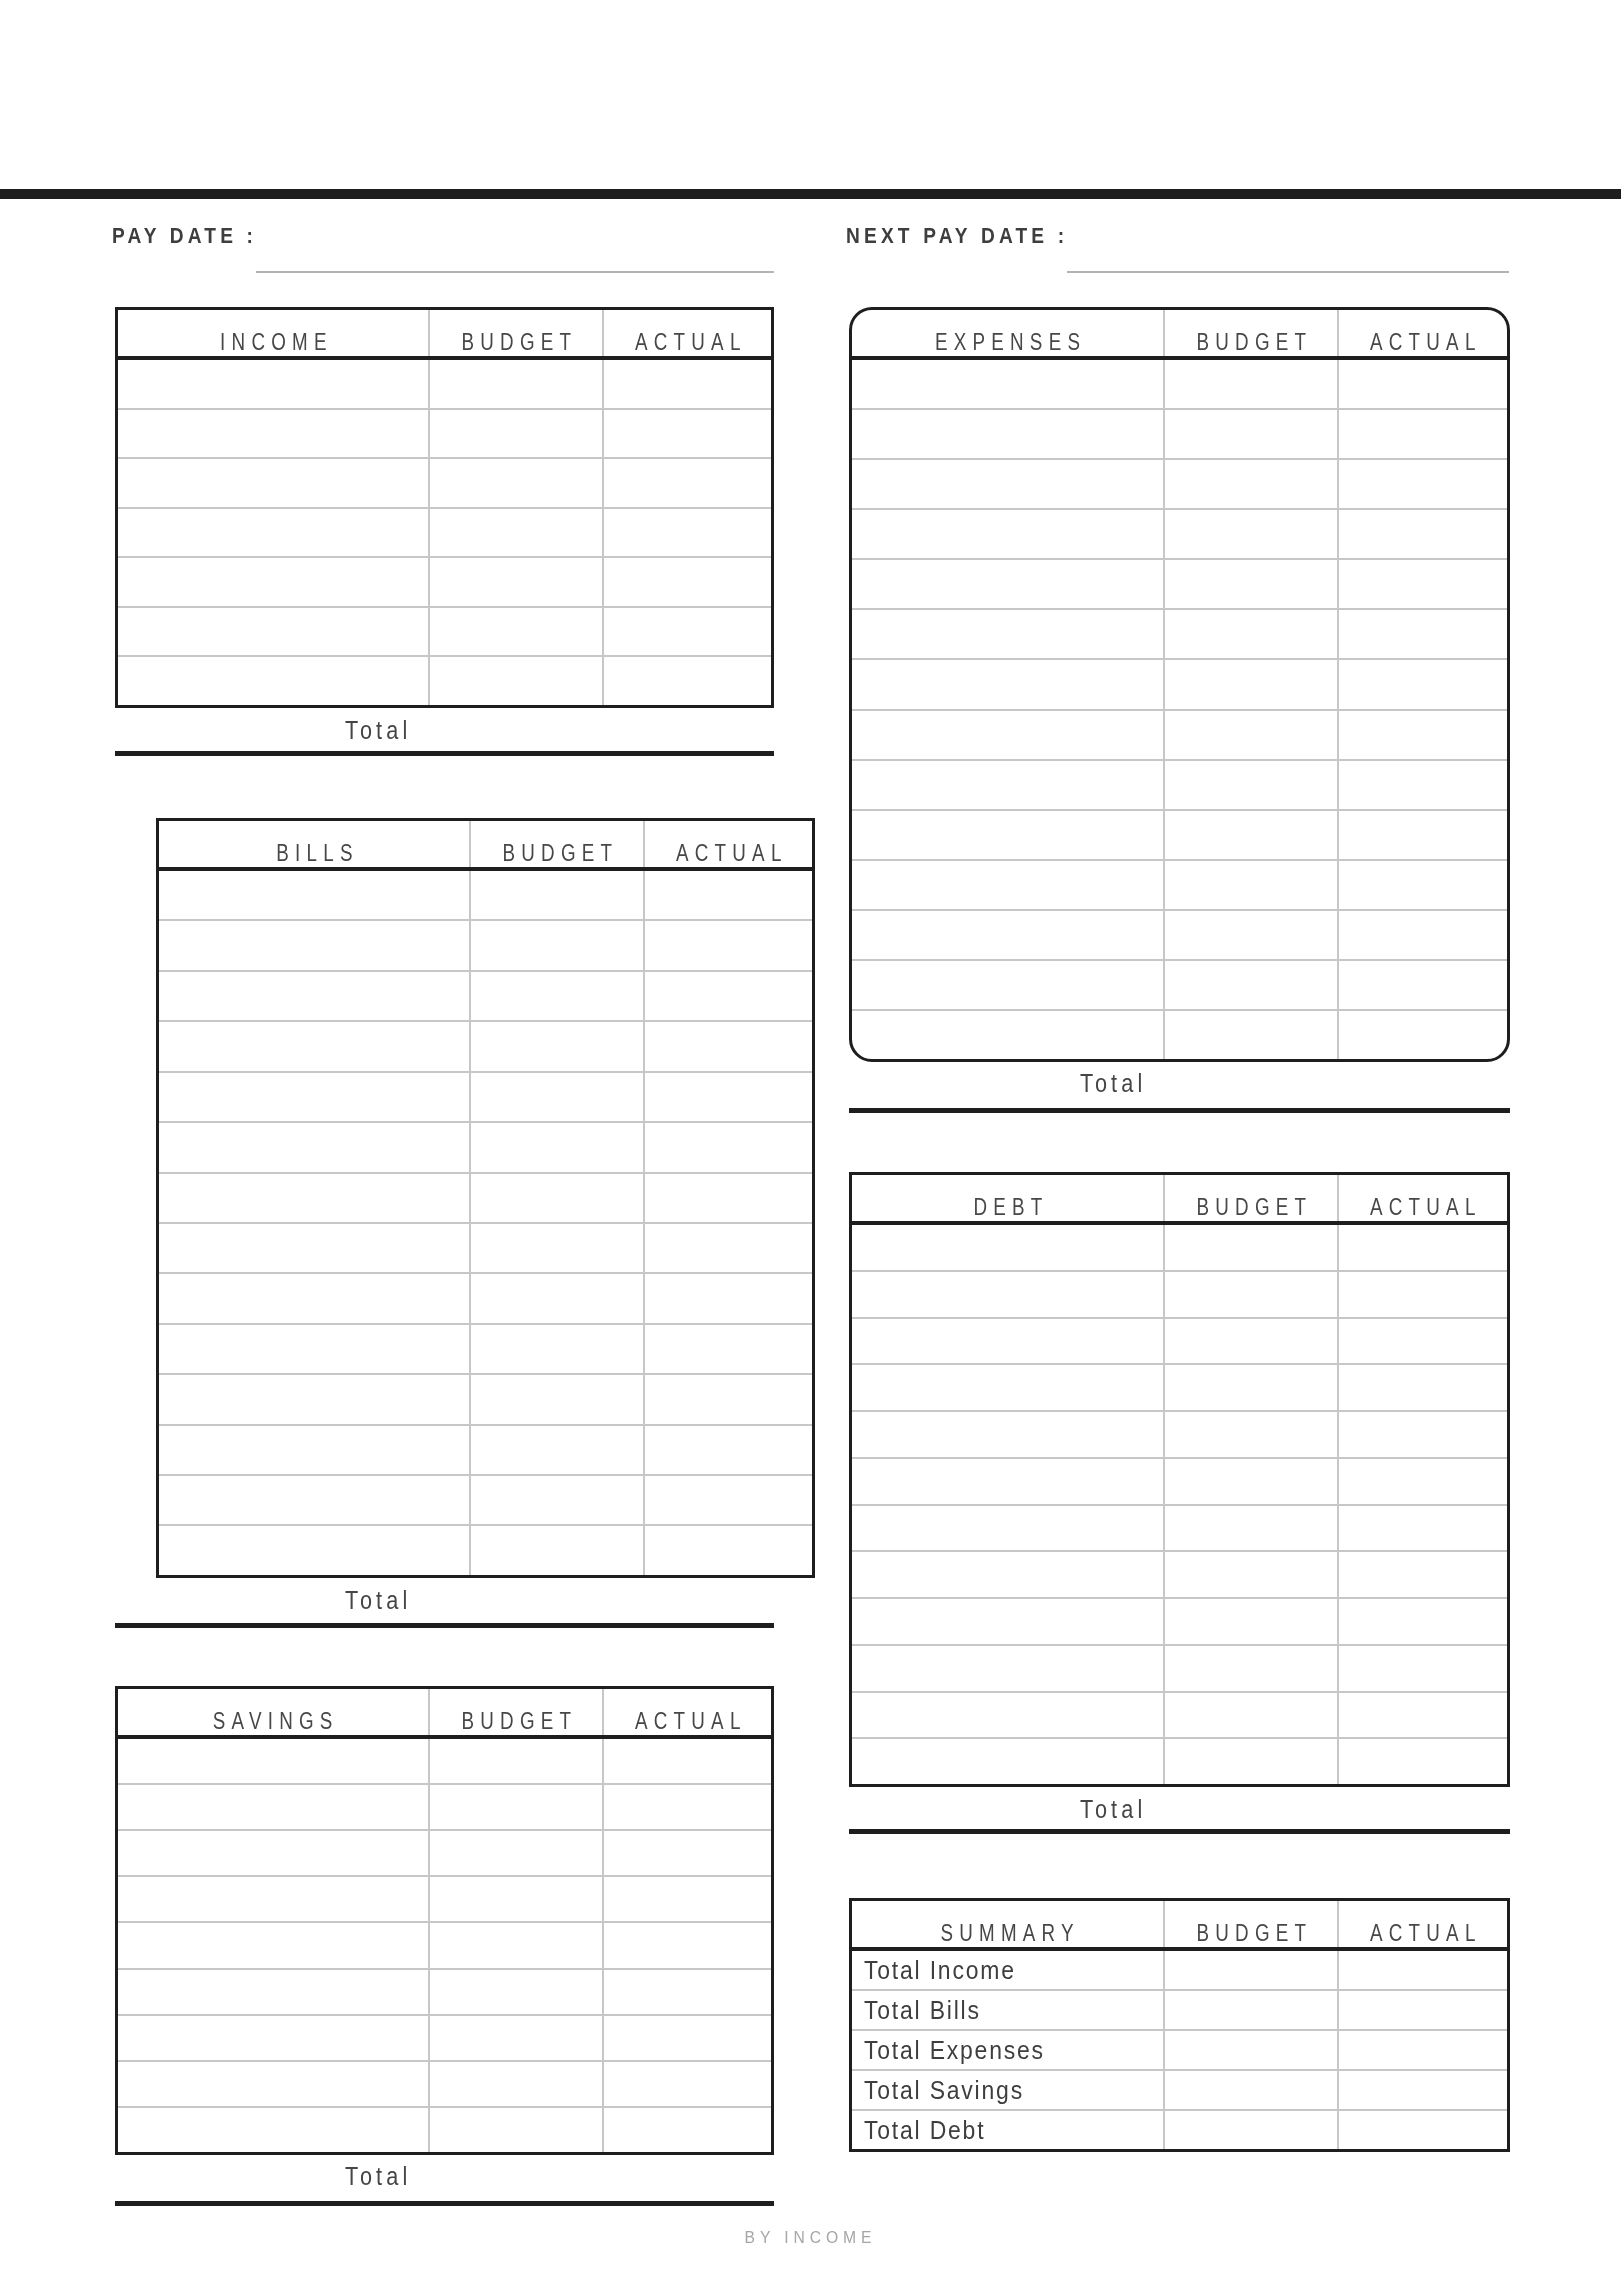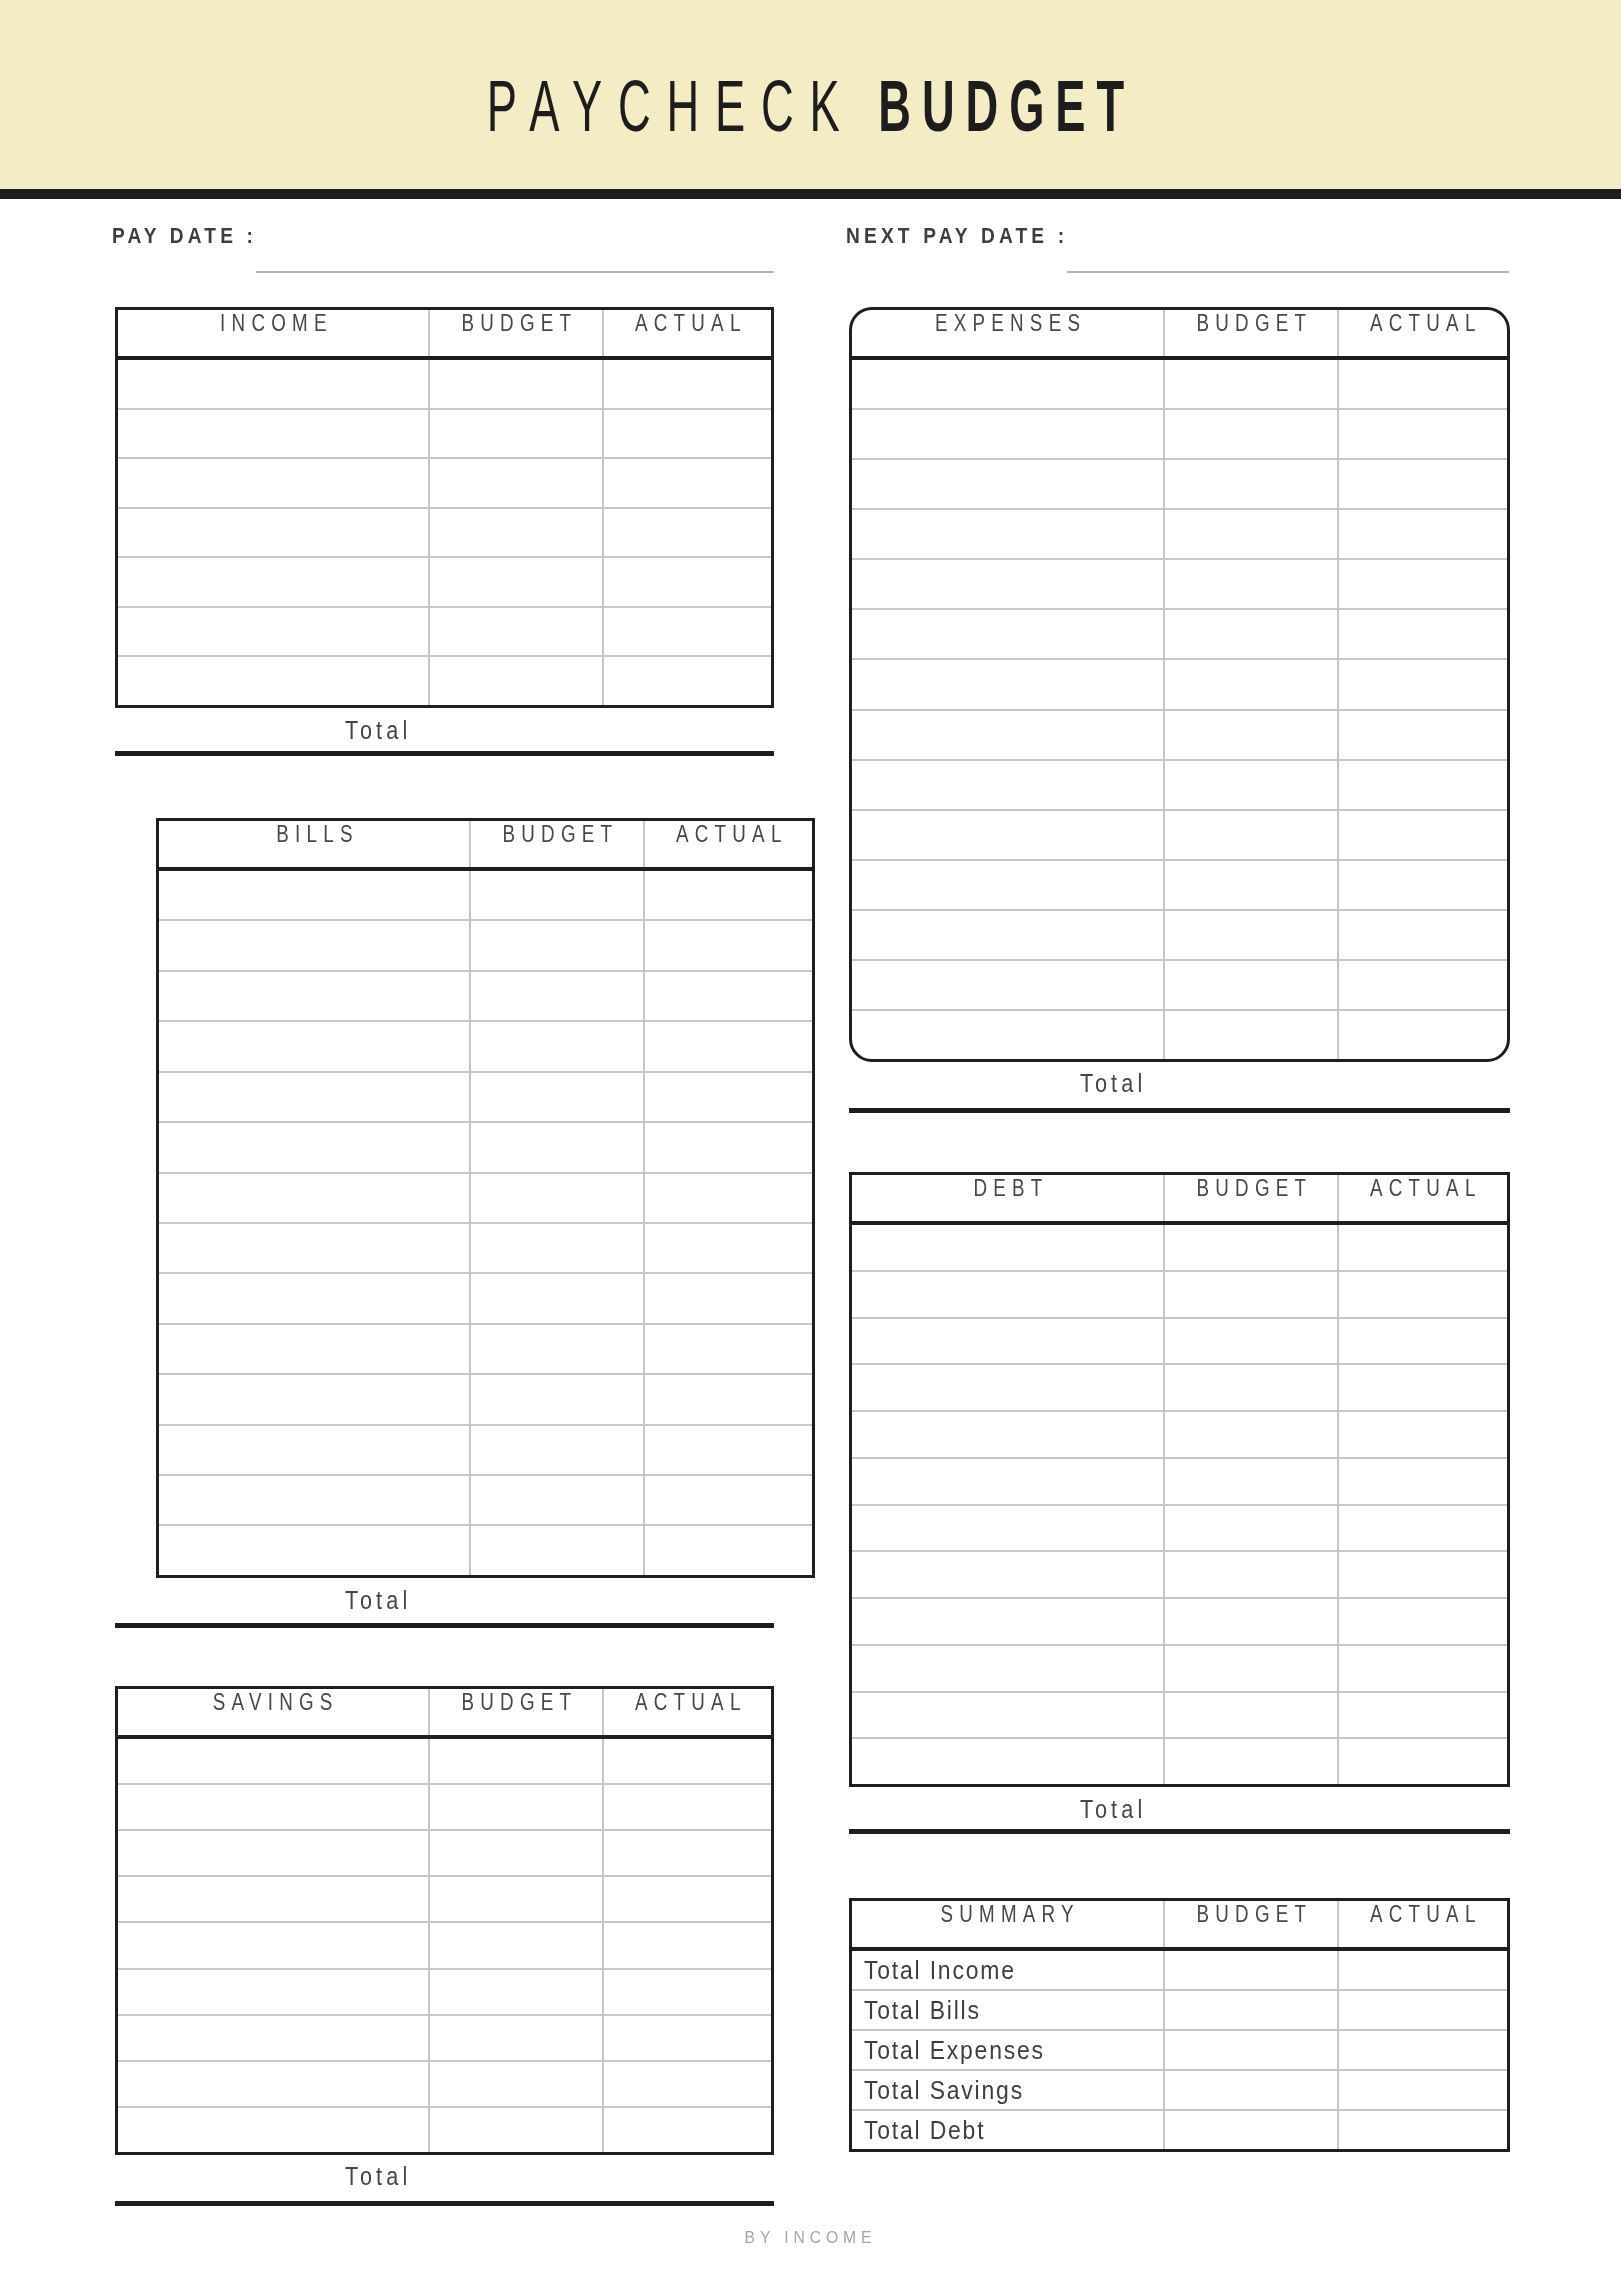--- a/index.html
+++ b/index.html
@@ -32,21 +32,21 @@
   .pay-date-line{left:256px;width:518px;}
   .next-pay-date-line{left:1067px;width:442px;}
 
   
   .ptable{position:absolute;display:flex;flex-direction:column;border:3.9px solid var(--ink);background:#fff;}
   .hrow{height:50px;min-height:50px;border-bottom:4.9px solid var(--ink);}
   .hrow,.brow{display:grid;grid-template-columns:47.8% 26.6% 25.6%;}
   .brow{flex:1;}
   .brow + .brow{border-top:2px solid var(--light);}
   .hcell,.bcell{min-width:0;}
-  .hcell{display:flex;align-items:flex-start;justify-content:center;}
+  .hcell{display:flex;align-items:flex-end;justify-content:center;}
   .ptable .c1,.ptable .c2{border-right:2px solid var(--light);}
   .hlabel{display:inline-block;font-size:23.5px;letter-spacing:7.8px;padding-left:7.8px;
           color:var(--label);transform:scaleX(.8);white-space:nowrap;}
 
   .t-income  {left:115px;top:307px; width:659px;height:401px;}
   .t-bills   {left:115px;top:818px; width:659px;height:760px;margin-left:41px;}
   .t-savings {left:115px;top:1686px;width:659px;height:469px;}
   .t-expenses{left:849px;top:307px; width:661px;height:755px;border-radius:23px;}
   .t-debt    {left:849px;top:1172px;width:661px;height:615px;}
   .t-summary {left:849px;top:1898px;width:661px;height:254px;}
@@ -75,25 +75,20 @@
 
   
   .footer{position:absolute;left:0;top:2229px;width:100%;text-align:center;
           font-size:15.7px;letter-spacing:4.9px;color:var(--footer);}
 </style>
 </head>
 <body>
 
 <div class="page">
 
-  <header class="band">
-    <h1>
-      <span class="title-thin">PAYCHECK</span><span class="title-bold">BUDGET</span>
-    </h1>
-  </header>
   <div class="band-rule"></div>
 
   <div class="date-label pay-date">PAY DATE :</div>
   <div class="date-line pay-date-line"></div>
 
   <div class="date-label next-pay-date">NEXT PAY DATE :</div>
   <div class="date-line next-pay-date-line"></div>
 
   <div class="ptable t-income">
       <div class="hrow">

